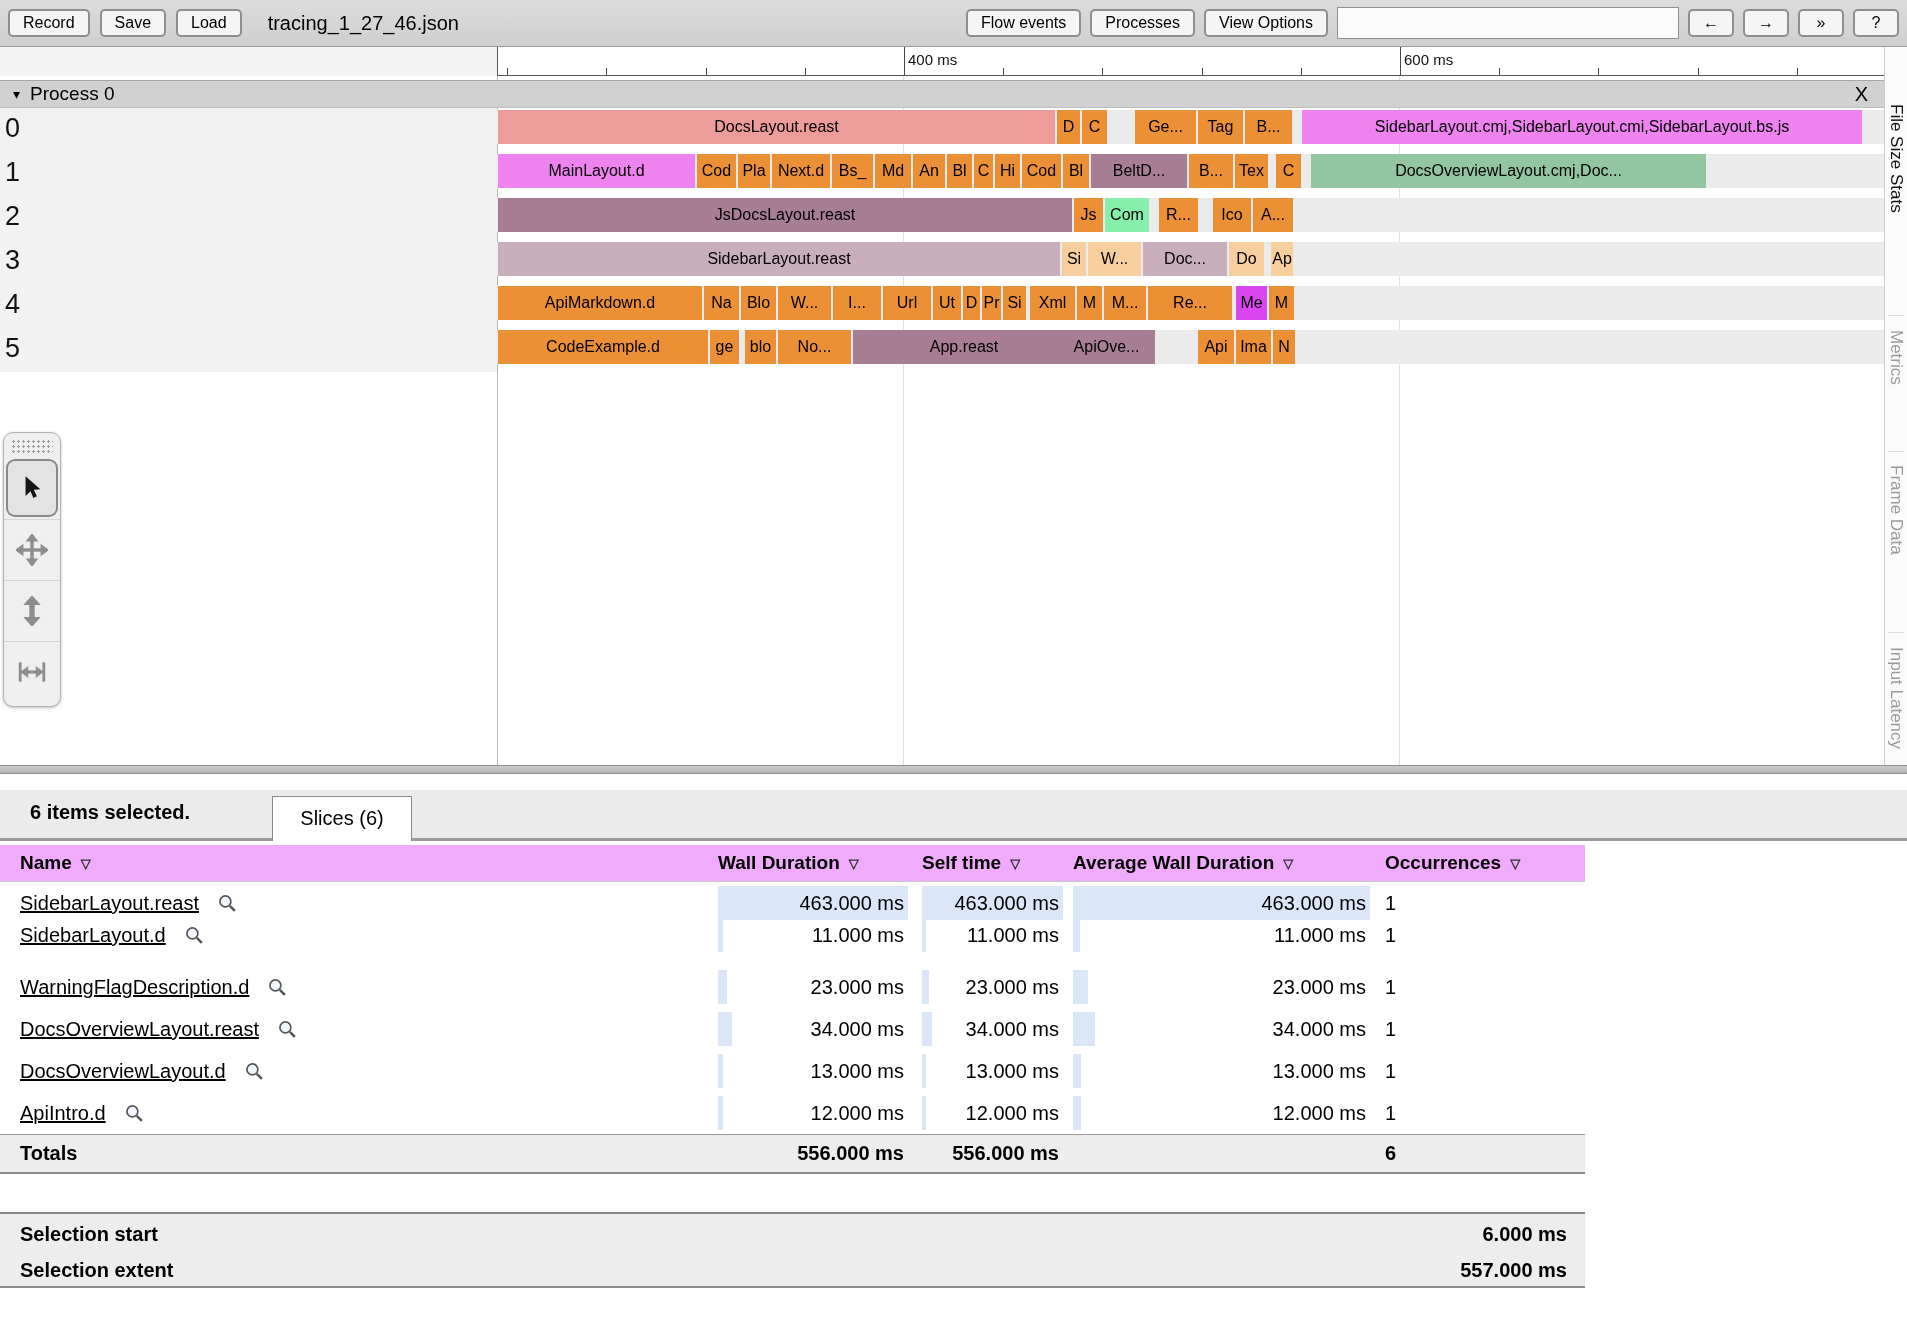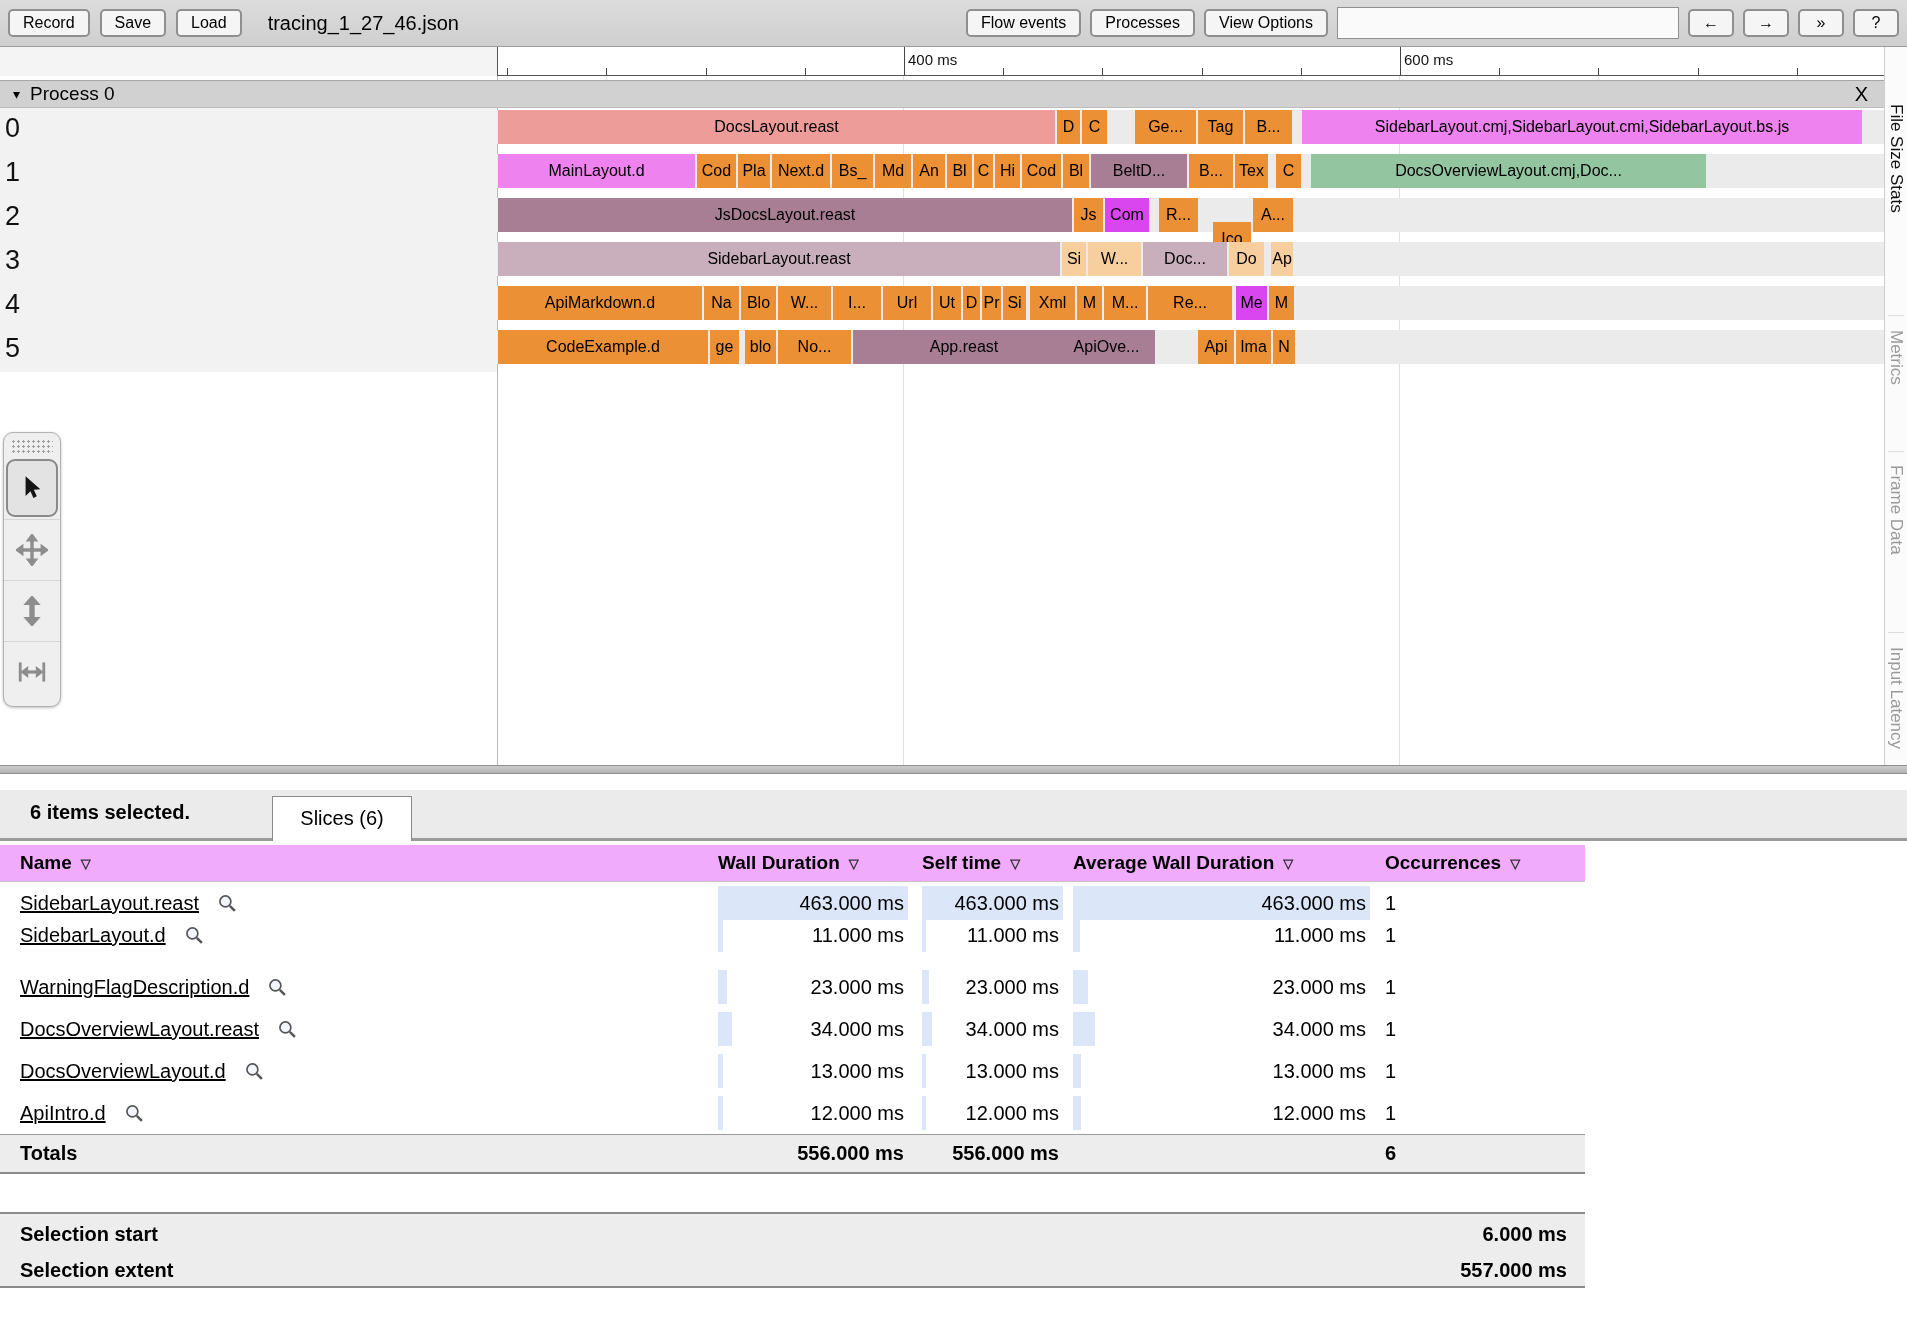--- a/index.html
+++ b/index.html
@@ -177,23 +177,23 @@
     <div class="seg" title="Bl" style="left: 1063px; width: 26px; top: 46px; background: rgb(236, 144, 54);">Bl</div>
     <div class="seg" title="BeltD..." style="left: 1091px; width: 96px; top: 46px; background: rgb(168, 126, 149);">BeltD...</div>
     <div class="seg" title="B..." style="left: 1189px; width: 44px; top: 46px; background: rgb(236, 144, 54);">B...</div>
     <div class="seg" title="Tex" style="left: 1235px; width: 33px; top: 46px; background: rgb(236, 144, 54);">Tex</div>
     <div class="seg" title="C" style="left: 1276px; width: 25px; top: 46px; background: rgb(236, 144, 54);">C</div>
     <div class="seg" title="DocsOverviewLayout.cmj,Doc..." style="left: 1311px; width: 395px; top: 46px; background: rgb(146, 197, 160);">DocsOverviewLayout.cmj,Doc...</div>
     <div class="row-digit" style="top: 88px;">2</div>
     <div class="band" style="top: 90px;"></div>
     <div class="seg" title="JsDocsLayout.reast" style="left: 498px; width: 574px; top: 90px; background: rgb(168, 126, 149);">JsDocsLayout.reast</div>
     <div class="seg" title="Js" style="left: 1074px; width: 29px; top: 90px; background: rgb(236, 144, 54);">Js</div>
-    <div class="seg" title="Com" style="left: 1105px; width: 44px; top: 90px; background: #d946ef;">Com</div>
+    <div class="seg" title="Com" style="left: 1105px; width: 44px; top: 90px; background: #86efac;">Com</div>
     <div class="seg" title="R..." style="left: 1159px; width: 39px; top: 90px; background: rgb(236, 144, 54);">R...</div>
-    <div class="seg" title="Ico" style="left: 1213px; width: 38px; top: 90px; background: rgb(236, 144, 54); margin-top: 24px;">Ico</div>
+    <div class="seg" title="Ico" style="left: 1213px; width: 38px; top: 90px; background: rgb(236, 144, 54);">Ico</div>
     <div class="seg" title="A..." style="left: 1253px; width: 40px; top: 90px; background: rgb(236, 144, 54);">A...</div>
     <div class="row-digit" style="top: 132px;">3</div>
     <div class="band" style="top: 134px;"></div>
     <div class="seg" title="SidebarLayout.reast" style="left: 498px; width: 562px; top: 134px; background: rgb(201, 174, 187);">SidebarLayout.reast</div>
     <div class="seg" title="Si" style="left: 1062px; width: 24px; top: 134px; background: rgb(247, 207, 158);">Si</div>
     <div class="seg" title="W..." style="left: 1088px; width: 53px; top: 134px; background: rgb(247, 207, 158);">W...</div>
     <div class="seg" title="Doc..." style="left: 1143px; width: 84px; top: 134px; background: rgb(201, 174, 187);">Doc...</div>
     <div class="seg" title="Do" style="left: 1229px; width: 35px; top: 134px; background: rgb(247, 207, 158);">Do</div>
     <div class="seg" title="Ap" style="left: 1271px; width: 22px; top: 134px; background: rgb(247, 207, 158);">Ap</div>
     <div class="row-digit" style="top: 176px;">4</div>

